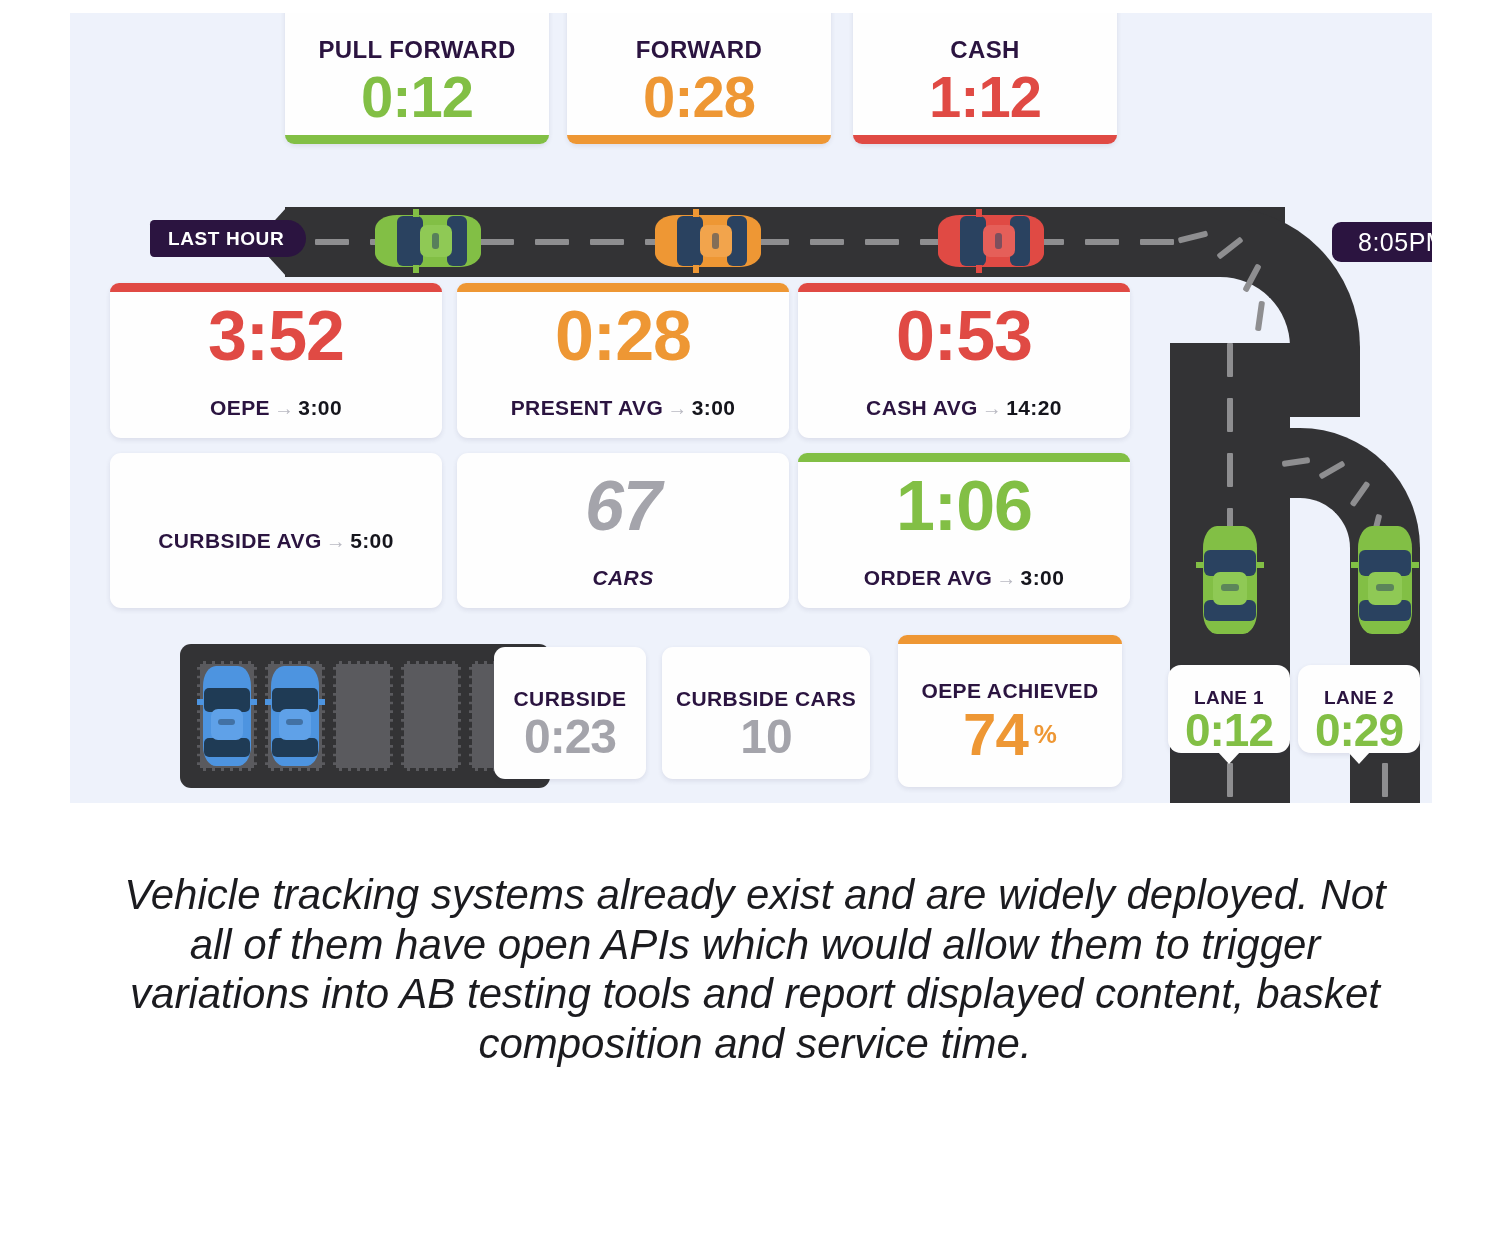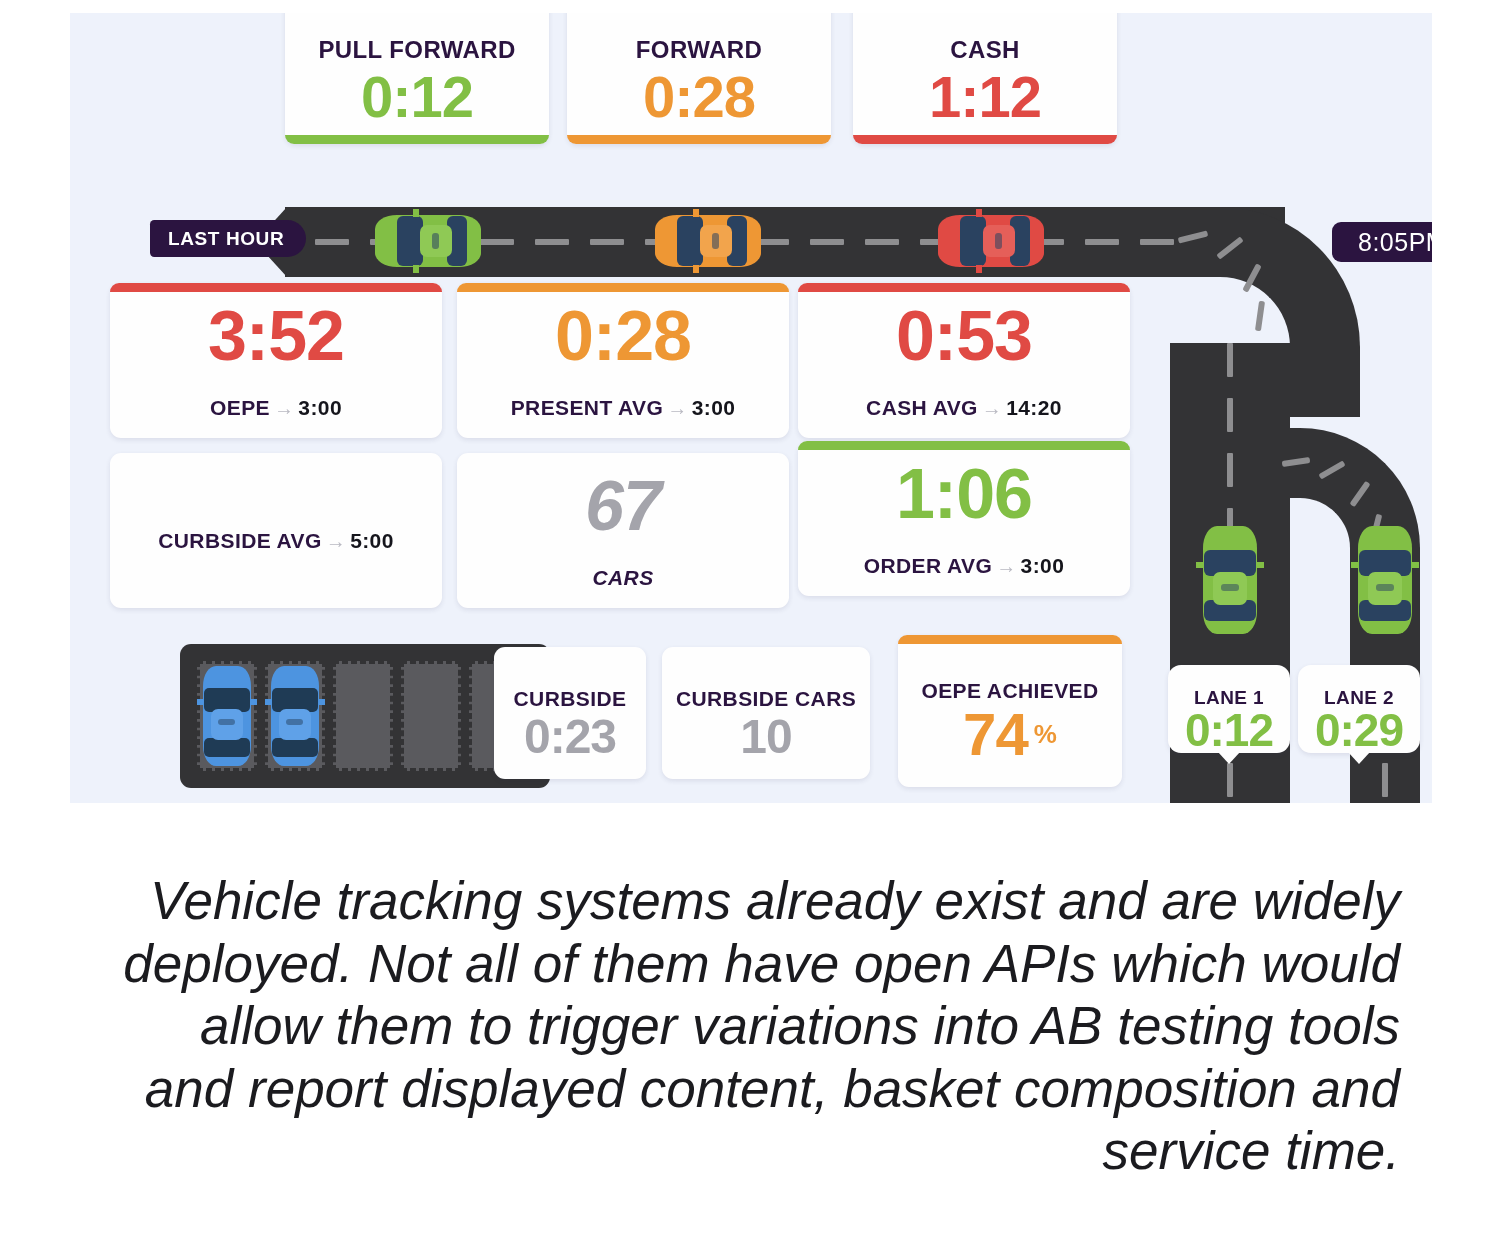--- a/index.html
+++ b/index.html
@@ -139,21 +139,21 @@
   .car-p{width:48px;height:100px;}
   .car-p .body{border-radius:13px/20px;background:#4d94e0;}
   .car-p .glass-f{left:1px;top:22px;width:46px;height:24px;border-radius:5px;background:#1f3b55;}
   .car-p .glass-r{left:1px;top:72px;width:46px;height:19px;border-radius:5px;background:#1f3b55;}
   .car-p .roof{left:8px;top:43px;width:32px;height:31px;background:#5fa1e8;}
   .car-p .slit{position:absolute;left:15px;top:53px;width:17px;height:6px;border-radius:3px;background:#2a4a6b;opacity:.55;}
 
   
   .caption{
     position:absolute;left:110px;top:870px;width:1290px;
-    text-align:right;font-style:italic;font-size:53px;line-height:1.18;
+    text-align:center;font-style:italic;font-size:42px;line-height:1.18;
     color:#1b1b1f;font-family:"Liberation Sans",sans-serif;
   }
 </style>
 </head>
 <body>
 
 <div class="page">
 
   <div class="dash">
 
@@ -303,21 +303,21 @@
       </div>
     </div>
 
     <div class="card big-card" style="left:387px;top:440px;font-style:italic;">
       <div class="c-value" style="color:#a4a4ab">67</div>
       <div class="c-label">
         <span>CARS</span>
       </div>
     </div>
 
-    <div class="card big-card" style="left:728px;top:428px;">
+    <div class="card big-card" style="left:728px;top:440px;">
       <div class="bar bar-top" style="background:#82bf45"></div>
       <div class="c-value" style="color:#82bf45">1:06</div>
       <div class="c-label">
         <span>ORDER AVG</span><span class="arrow-g">→</span><span class="target">3:00</span>
       </div>
     </div>
 
     <div class="lot">
       <div class="bay" style="left:17px;"></div>
       <div class="bay" style="left:85px;"></div>

